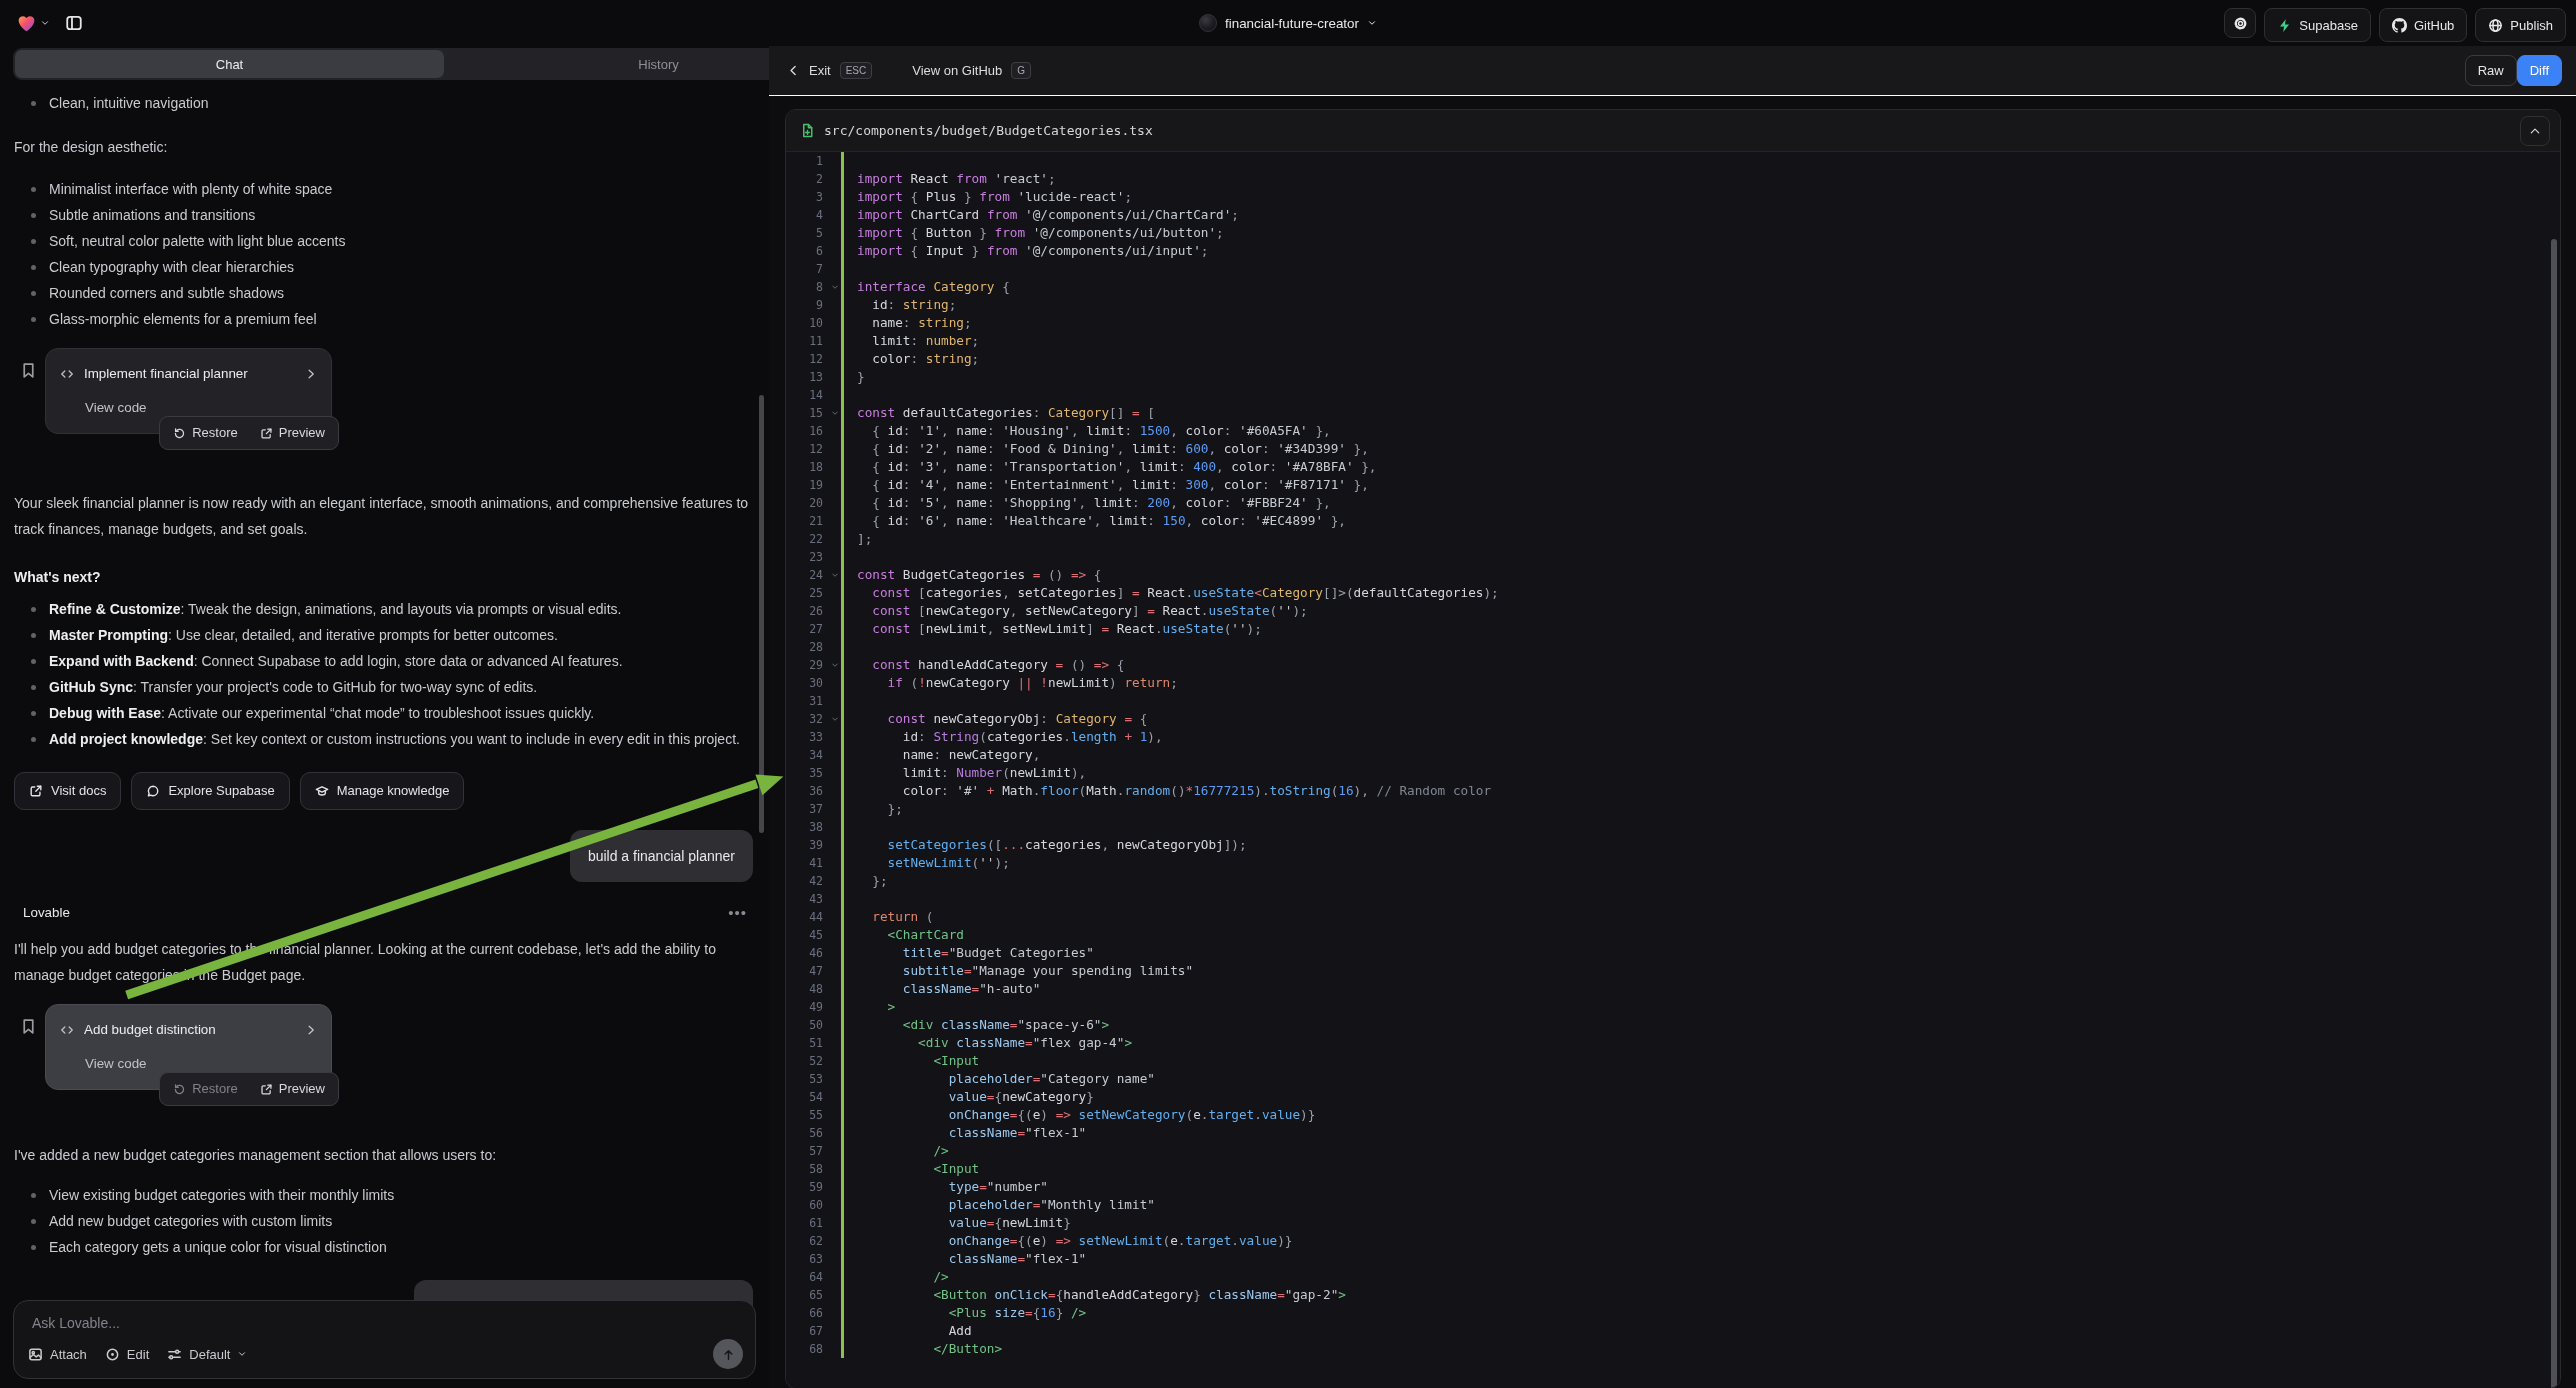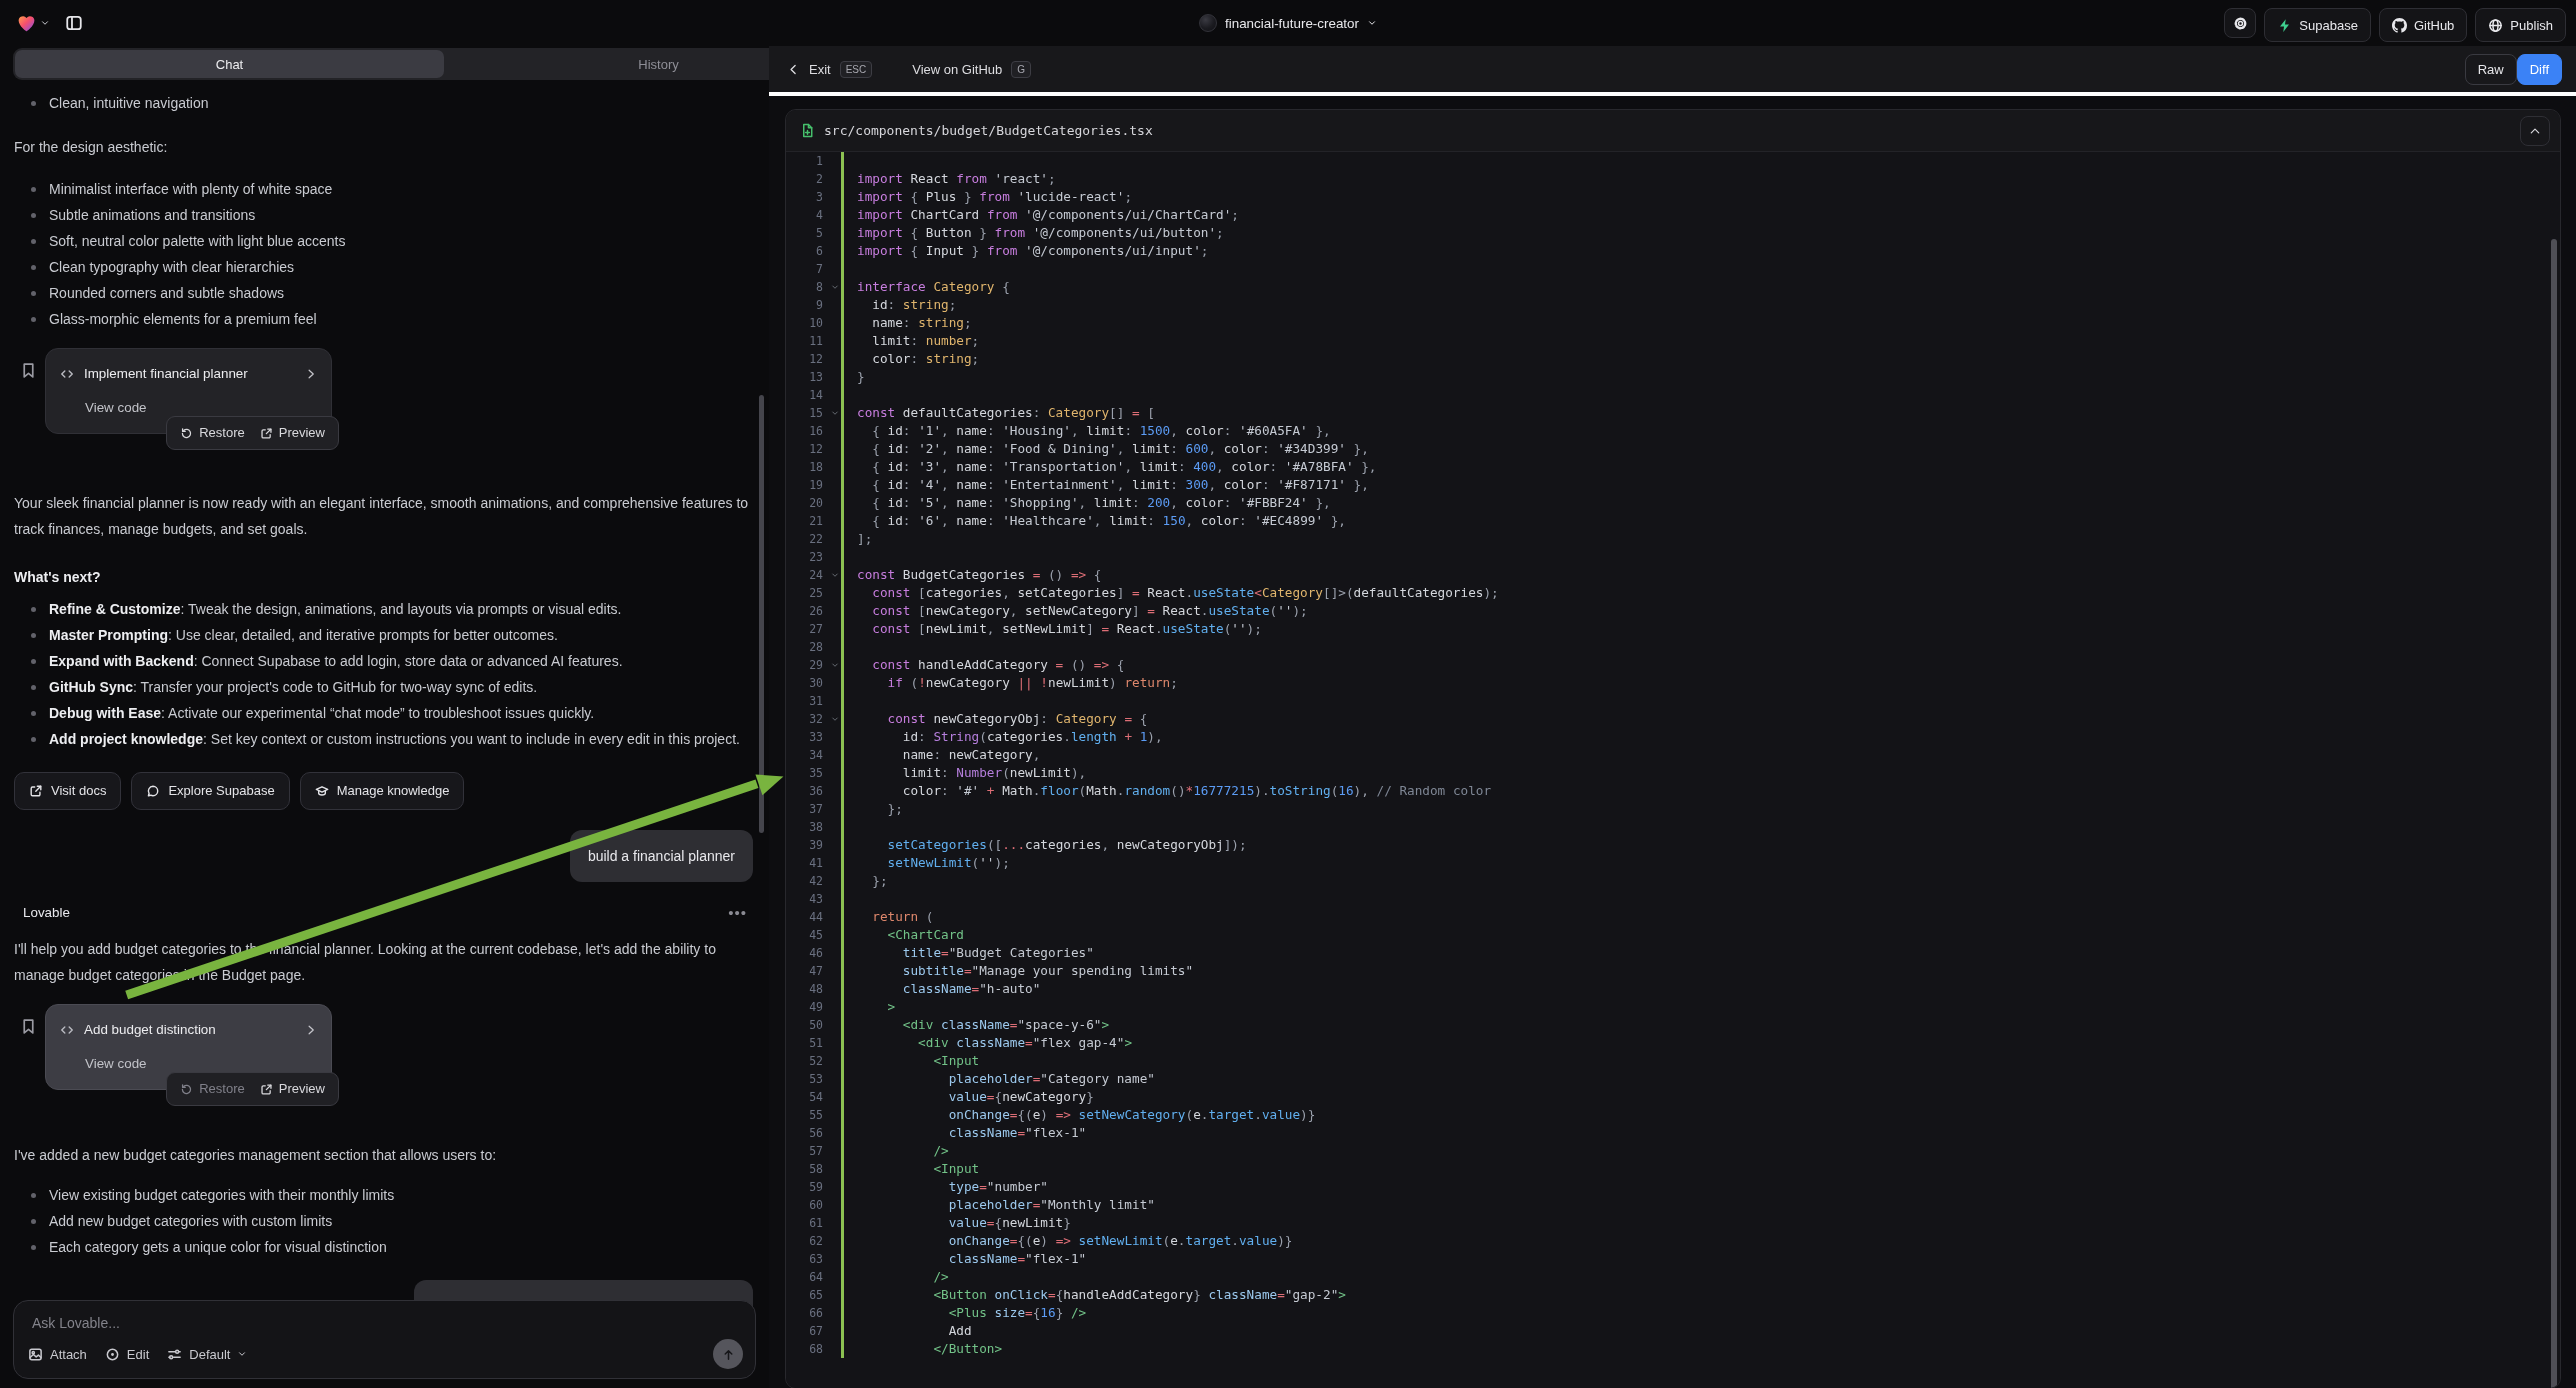--- a/index.html
+++ b/index.html
@@ -56,21 +56,21 @@
   .vrow .bm svg { width:17px; height:17px; }
   .vcard { position:relative; width:287px; background:#232327; border:1px solid #303036;
     border-radius:13px; padding:12px 14px 12px 14px; }
   .vcard.hl { background:#3D3D44; border-color:#4B4B53; }
   .vc-title-row { display:flex; align-items:center; gap:10px; }
   .vc-title-row .ci { color:#B9BAC1; } .vc-title-row .ci svg { width:14px; height:14px; }
   .vc-title { font-size:13.4px; color:#ECECEF; flex:1; }
   .vc-title-row .cr { color:#C6C6CC; } .vc-title-row .cr svg { width:12px; height:12px; }
   .vc-link { margin:8px 0 0 25px; font-size:13.4px; color:#C2C3C9; }
   .vc-pill { position:absolute; right:-8px; bottom:-17px; height:32px; display:flex; align-items:center;
-    gap:15px; padding:16px 13px; background:#202024; border:1px solid #3A3A41; border-radius:9px; z-index:5; }
+    gap:22px; padding:16px 13px; background:#202024; border:1px solid #3A3A41; border-radius:9px; z-index:5; }
   .pill-btn { display:flex; align-items:center; gap:6px; font-size:13px; color:#D9D9DD; }
   .pill-btn svg { width:13px; height:13px; }
   .pill-btn.dim { color:#80808A; }
 
   .chips { margin-top:20px; display:flex; gap:10px; }
   .chip { height:38px; display:flex; align-items:center; gap:8px; padding:0 14px; background:#17171B;
     border:1px solid #32323A; border-radius:10px; font-size:13px; color:#E4E4E8; }
   .chip svg { width:14px; height:14px; }
 
   .ubub-row { margin-top:20px; display:flex; justify-content:flex-end; }
@@ -92,21 +92,21 @@
     display:flex; align-items:center; justify-content:center; color:#17171A; }
   .ask-send svg { width:15px; height:15px; stroke-width:2.2; }
 
   .chat-sb { position:absolute; left:759px; top:349px; width:5px; height:438px; border-radius:3px;
     background:#45454C; }
   .arrow-svg { position:absolute; left:0; top:0; width:797px; height:1388px; pointer-events:none; z-index:40; }
 
   
   .editor-panel { position:absolute; left:769px; top:46px; width:1807px; height:1342px; background:#0D0D10; }
   .ed-header { position:absolute; left:0; top:0; width:1807px; height:50px; background:#18181B;
-    border-bottom:4px solid #ffffff; display:flex; align-items:center; padding:0 14px 0 18px; }
+    border-bottom:1px solid #ffffff; display:flex; align-items:center; padding:0 14px 0 18px; }
   .ed-left { display:flex; align-items:center; gap:9px; font-size:13px; color:#DDDDE1; }
   .ed-left .back svg { width:13px; height:13px; }
   .kbd { font-size:10px; color:#A8A8B0; border:1px solid #3D3D44; border-radius:4px; padding:2px 5px;
     background:#202024; }
   .ed-gap { width:22px; }
   .ed-right { margin-left:auto; display:flex; gap:0; }
   .ed-btn { height:31px; padding:0 12px; display:flex; align-items:center; font-size:13px;
     border-radius:8px; border:1px solid #3A3A41; color:#E6E6EA; background:transparent; }
   .ed-btn.primary { background:#3B82F6; border-color:#3B82F6; color:#FFFFFF; }
 

